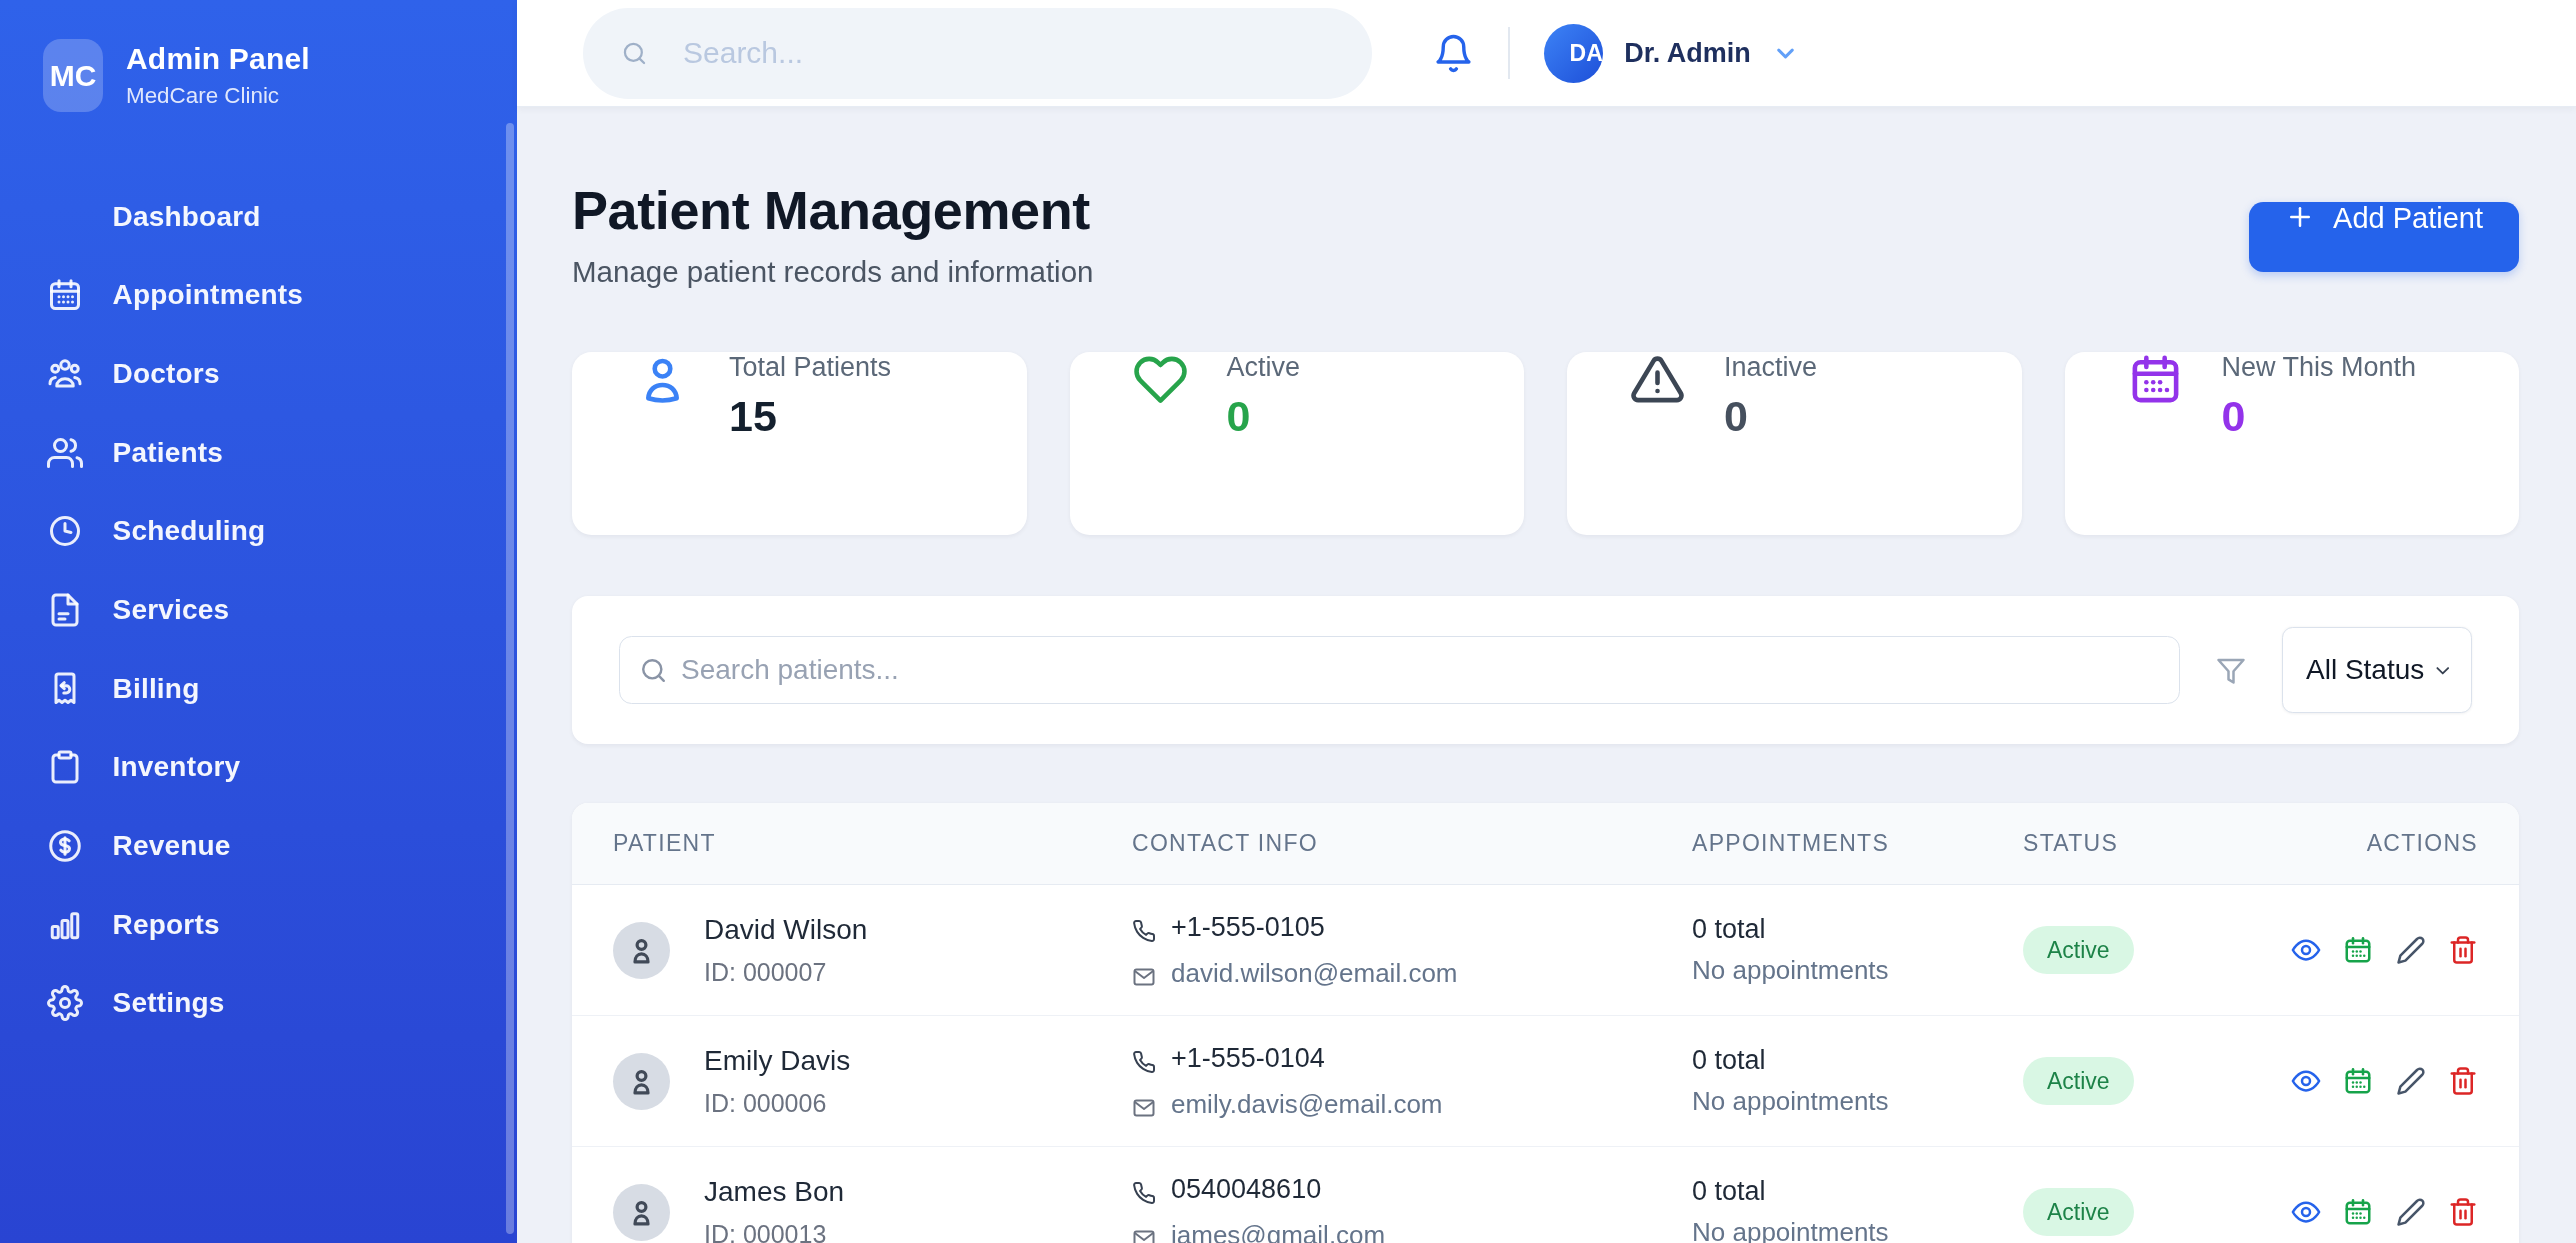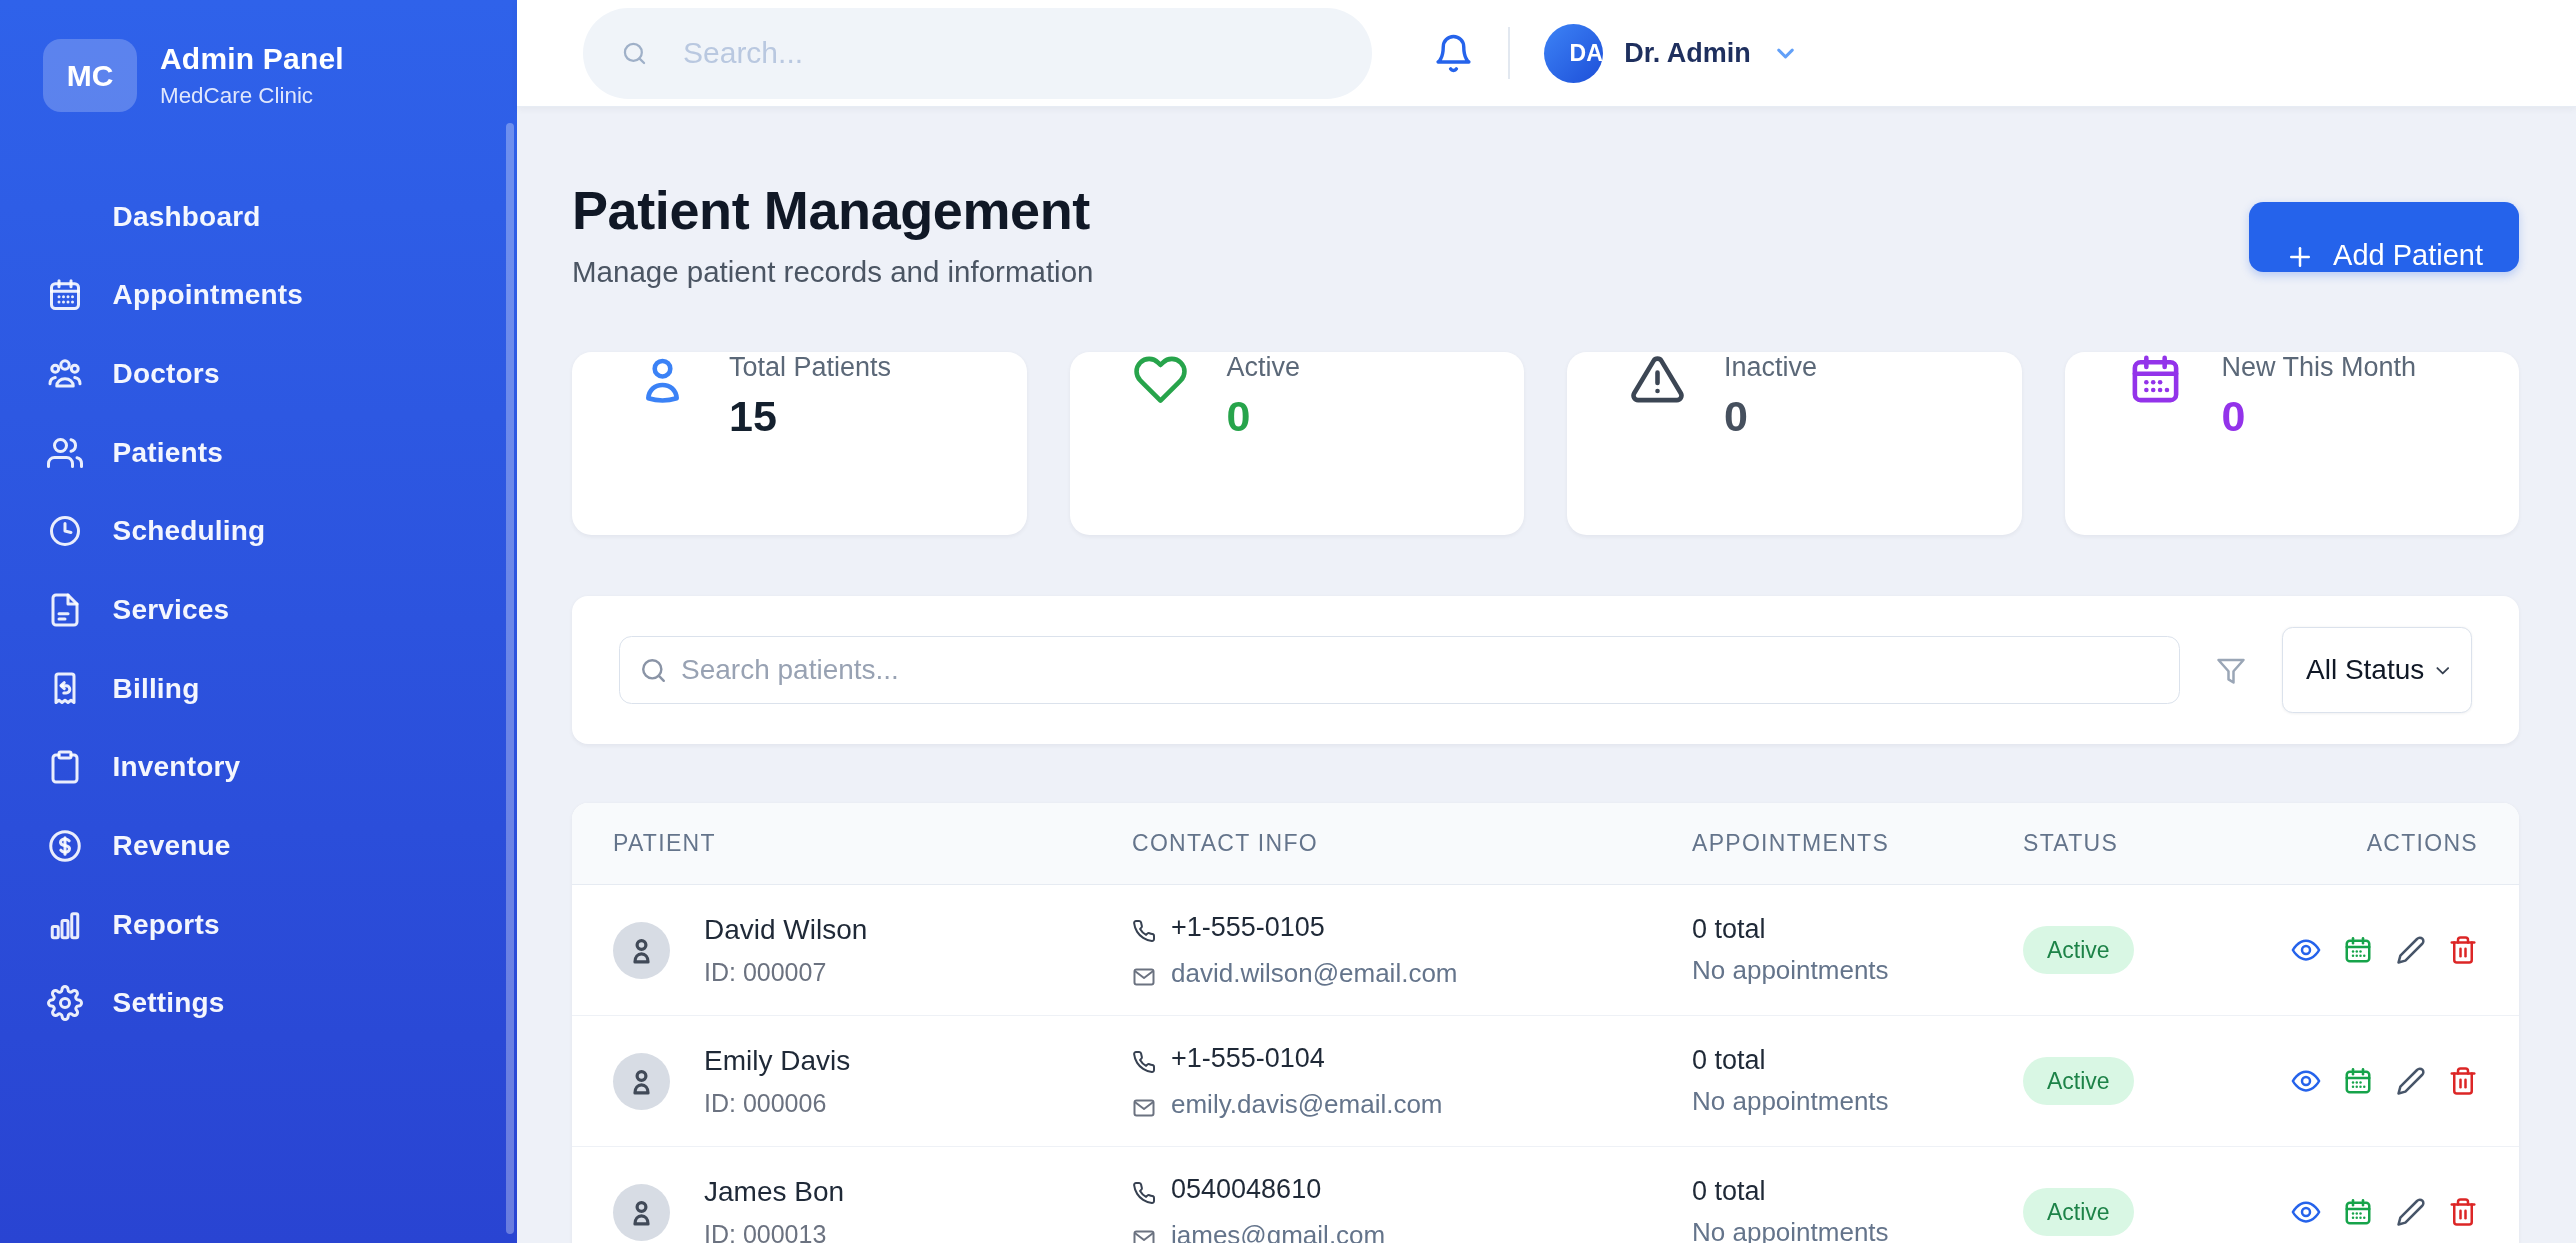--- a/index.html
+++ b/index.html
@@ -5,21 +5,21 @@
   * { box-sizing: border-box; margin: 0; padding: 0; }
   html, body { width: 2576px; height: 1243px; overflow: hidden;
     font-family: "Liberation Sans", sans-serif; background: var(--background, #eef1f8); }
   .screen { display: flex; width: 2576px; height: 1243px; }
 
   
   .sidebar { position: relative; width: 517px; flex: 0 0 517px; height: 100%;
     background: linear-gradient(180deg, var(--sidebar-top, #2f62ea) 0%, var(--sidebar-bottom, #2944d2) 100%);
     color: #fff; }
   .brand { display: flex; align-items: center; gap: 23px; padding: 39px 0 0 43px; }
-  .brand-logo { width: 94px; height: 73px; border-radius: 18px; background: rgba(255,255,255,0.22);
+  .brand-logo { width: 60px; height: 73px; border-radius: 18px; background: rgba(255,255,255,0.22);
     display: flex; align-items: center; justify-content: center; font-size: 30px; font-weight: 700; }
   .brand-title { font-size: 30px; font-weight: 700; letter-spacing: 0.2px; }
   .brand-subtitle { font-size: 22.4px; color: rgba(255,255,255,0.85); margin-top: 6.3px; }
   .nav { margin-top: 75px; padding: 0 27px 0 21.5px; }
   .nav-item { display: flex; align-items: center; gap: 30px; height: 59px; margin-bottom: 19.7px;
     padding-left: 25px; border-radius: 12.5px; cursor: pointer; text-decoration: none; color: rgba(255,255,255,0.95); }
   .nav-icon { width: 36px; height: 36px; flex: 0 0 36px; color: rgba(255,255,255,0.9); }
   .nav-icon svg { width: 36px; height: 36px; display: block; }
   .nav-label { font-size: 28px; font-weight: 600; letter-spacing: 0.2px; }
   .side-scrollbar { position: absolute; right: 2.7px; top: 123px; bottom: 9px; width: 8px;
@@ -47,21 +47,21 @@
     display: flex; align-items: center; justify-content: flex-end; font-size: 23px; font-weight: 700; }
   .user-name { font-size: 27px; font-weight: 700; color: #1e2f5e; }
   .user-menu .chev { width: 27px; height: 27px; color: #62a0f8; }
   .user-menu .chev svg { stroke-width: 2.6; }
 
   
   .content { flex: 1; padding: 72px 57px 0 55px; overflow: hidden; background: var(--background, #eef1f8); }
   .page-head { display: flex; justify-content: space-between; align-items: flex-start; }
   .page-title { font-size: 54px; font-weight: 700; color: #101826; letter-spacing: -0.4px; }
   .page-subtitle { font-size: 29.5px; color: #4b5563; margin-top: 14.3px; }
-  .add-btn { margin-top: 23px; display: flex; align-items: flex-end; gap: 18px; height: 70px; padding: 0 36px;
+  .add-btn { margin-top: 23px; display: flex; align-items: flex-start; gap: 18px; height: 70px; padding: 0 36px;
     background: var(--accent-blue, #2563eb); color: #fff; border: none; border-radius: 14.3px; cursor: pointer;
     font-family: inherit; font-size: 29px; font-weight: 500; box-shadow: 0 3.6px 9px rgba(37,99,235,0.25); }
   .add-btn svg { width: 30px; height: 30px; }
 
   
   .stats { margin-top: 63px; display: grid; grid-template-columns: repeat(4, 1fr); gap: 43px; }
   .stat-card { height: 183px; background: #fff; border-radius: 19.7px; box-shadow: 0 1.8px 4.5px rgba(15,23,42,0.05);
     display: flex; align-items: flex-start; padding-left: 63px; gap: 39px; }
   .stat-icon { width: 55px; height: 55px; flex: 0 0 55px; }
   .stat-icon svg { width: 55px; height: 55px; }

